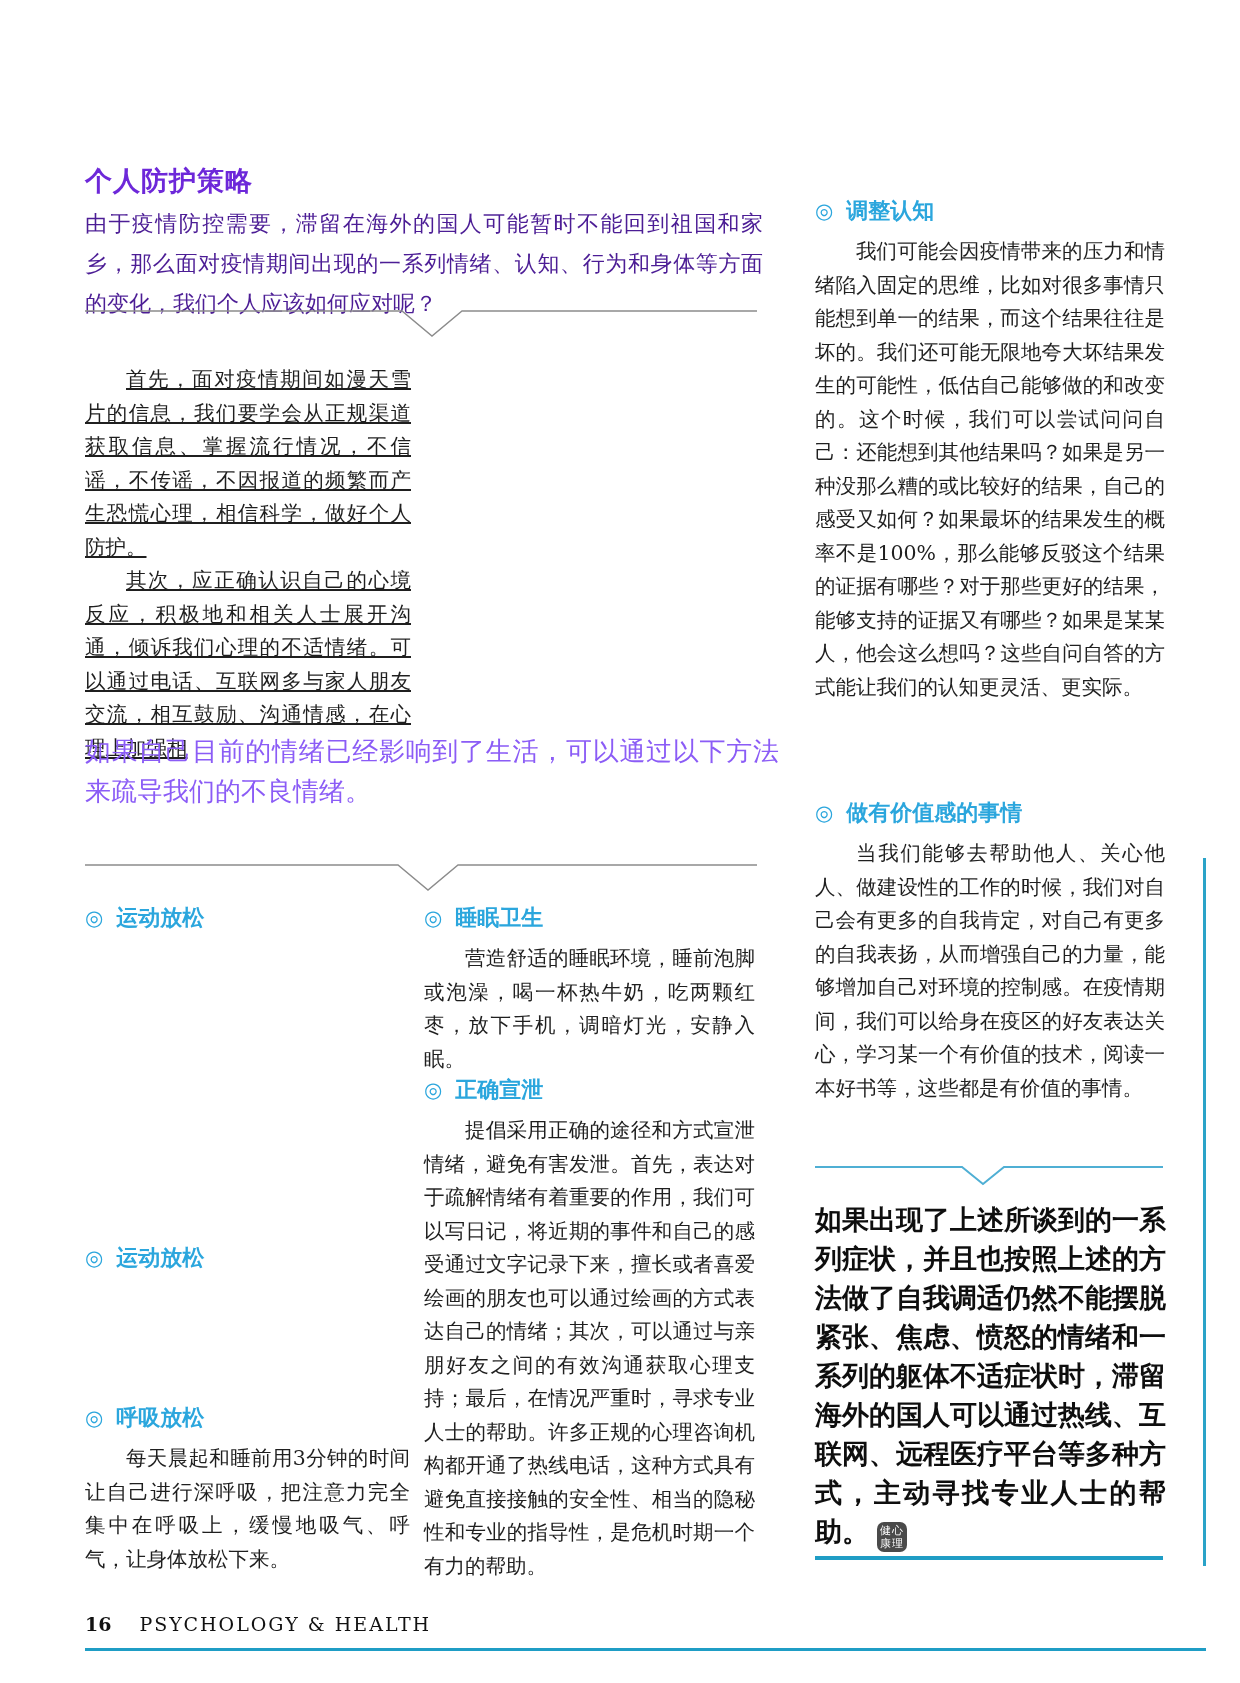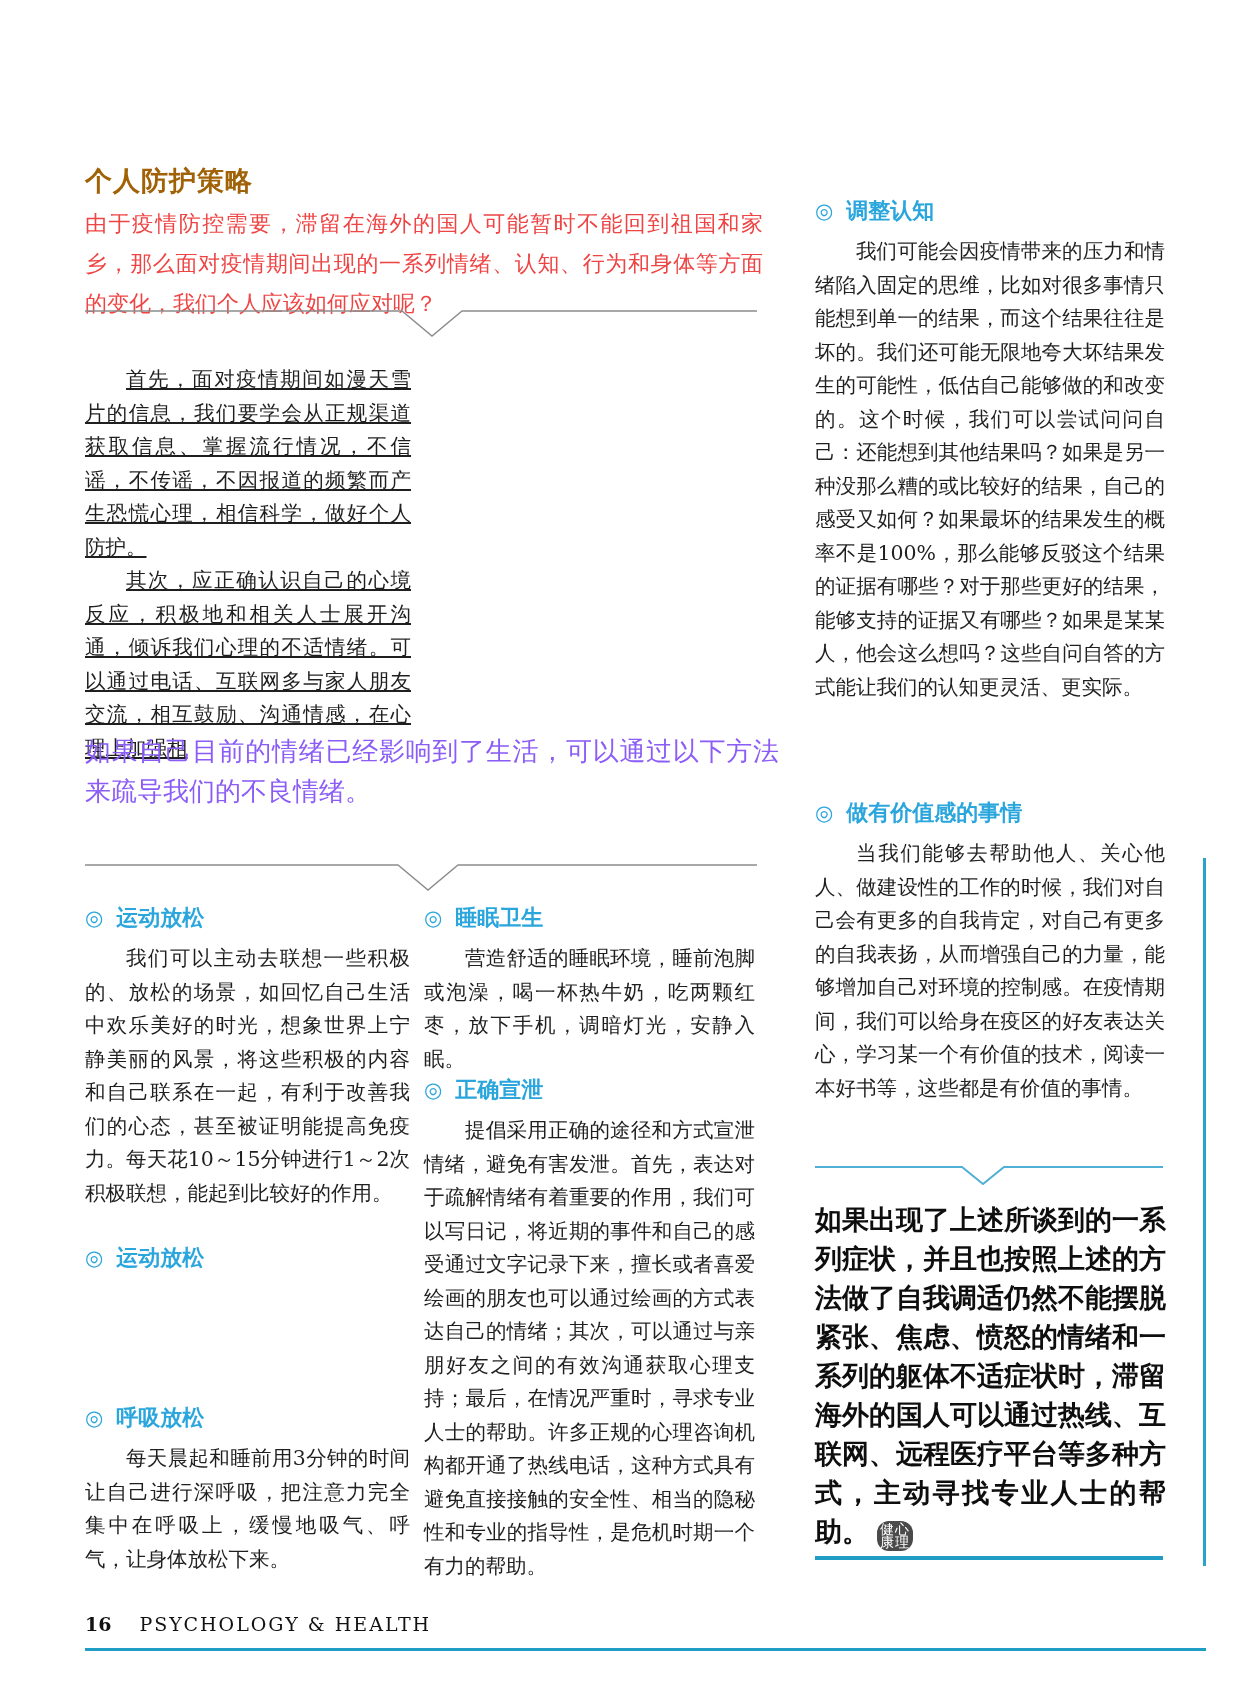--- a/index.html
+++ b/index.html
@@ -3,22 +3,22 @@
 <meta charset="utf-8">
 <style>
   * { margin:0; padding:0; box-sizing:border-box; }
   html,body { background:#ffffff; }
   .page {
     position:relative; width:1240px; height:1683px; background:#ffffff;
     font-family:"DejaVu Serif", serif; color:#1f1f1f; overflow:hidden;
   }
   .abs { position:absolute; }
 
-  .title { left:85px; top:163px; font-size:27px; font-weight:bold; color:#a16207; letter-spacing:1px; }
-  .intro { left:85px; top:204px; width:678px; font-size:22px; line-height:40px; text-align:justify; color:#ef4444; }
+  .title { left:85px; top:163px; font-size:27px; font-weight:bold; color:#6d28d9; letter-spacing:1px; }
+  .intro { left:85px; top:204px; width:678px; font-size:22px; line-height:40px; text-align:justify; color:#4c1d95; }
   .lead  { left:85px; top:731px; width:694px; font-size:26px; line-height:40px; text-align:justify; color:#8b5cf6; }
 
   .divider1 { left:85px; top:310px; }
   .divider2 { left:85px; top:864px; }
   .divider3 { left:815px; top:1166px; }
 
   .body-col { font-size:20.5px; line-height:33.5px; text-align:justify;text-decoration:underline; }
   .body-col p { text-indent:2em; }
   .body-col p.noind { text-indent:0; }
   #col1 { left:85px;  top:363px; width:326px; }
@@ -39,22 +39,22 @@
   #sec-r1 { left:815px; top:196px;  width:350px; }
   #sec-r2 { left:815px; top:798px;  width:350px; }
 
   .callout {
     left:815px; top:1200px; width:351px;
     font-size:27px; font-weight:bold; line-height:39px; text-align:justify; color:#0e0e0e;
   }
   .stamp {
     display:inline-block; vertical-align:-6px; margin-left:8px;
     background:#4a4a4a; color:#ffffff; font-family:"Liberation Sans", sans-serif;
-    font-size:14px; line-height:13px; padding:2px 3px; letter-spacing:1px;
-    text-align:left; font-weight:normal; border-radius:12px;
+    font-size:11px; line-height:13px; padding:2px 3px; letter-spacing:1px;
+    text-align:left; font-weight:normal; border-radius:7px;
   }
   .stamp span { display:block; }
 
   .vline    { left:1203px; top:858px;  width:3px;    height:708px; background:#2aa3c8; }
   .thickline{ left:815px;  top:1556px; width:348px;  height:4px;   background:#1f9dc5; }
   .footline { left:85px;   top:1648px; width:1121px; height:3px;   background:#1f9dc5; }
 
   .footer { left:85px; top:1613px; font-size:19px; letter-spacing:2px; color:#111111; font-family:"DejaVu Serif", serif; }
   .footer .pn { font-weight:bold; margin-right:28px; letter-spacing:0; }
 </style>
@@ -81,21 +81,20 @@
 
   <svg class="abs divider2" width="672" height="30">
     <path d="M0 1 H313 L343 26 L373 1 H672" fill="none" stroke="#8c8c8c" stroke-width="1.4"></path>
   </svg>
 
   <section class="abs section" id="sec-l1">
     <h3 class="sec-heading">
       <span class="bullet">◎</span>
       <span>运动放松</span>
     </h3>
-    <p class="sec-body">我们可以主动去联想一些积极的、放松的场景，如回忆自己生活中欢乐美好的时光，想象世界上宁静美丽的风景，将这些积极的内容和自己联系在一起，有利于改善我们的心态，甚至被证明能提高免疫力。每天花10～15分钟进行1～2次积极联想，能起到比较好的作用。</p>
   </section>
 
   <section class="abs section" id="sec-l2">
     <h3 class="sec-heading">
       <span class="bullet">◎</span>
       <span>运动放松</span>
     </h3>
   </section>
 
   <section class="abs section" id="sec-l3">

